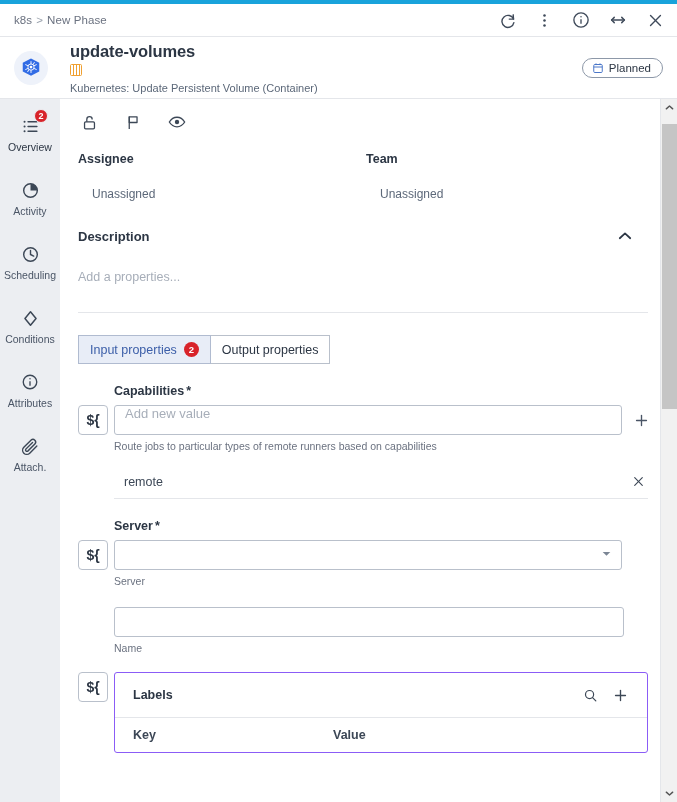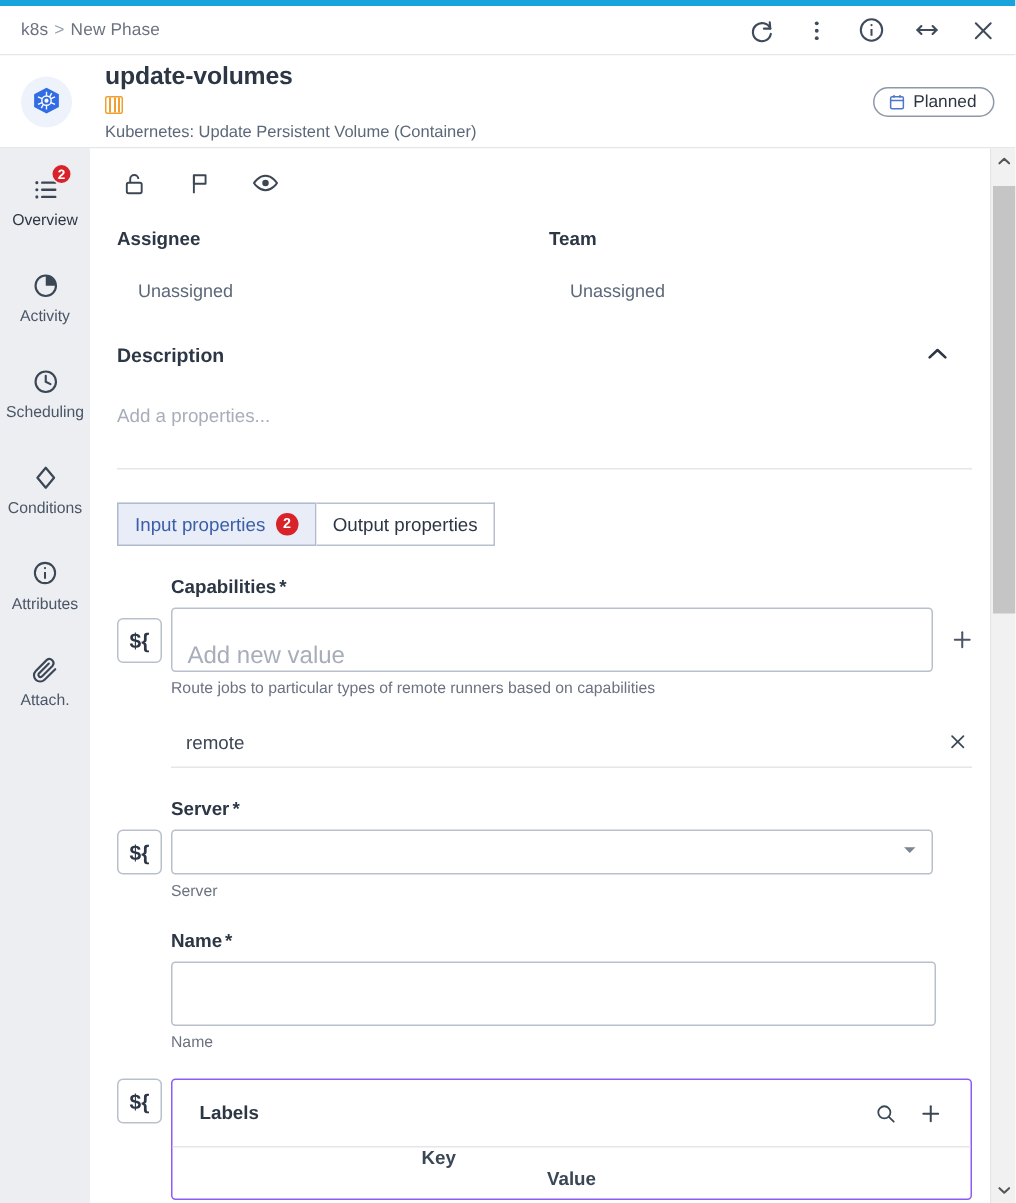--- a/index.html
+++ b/index.html
@@ -201,26 +201,26 @@
     width: 30px; height: 30px; flex: 0 0 30px;
     border: 1px solid #b9c0cb; border-radius: 4px;
     background: #fff;
     display: flex; align-items: center; justify-content: center;
     font-family: "Liberation Sans", sans-serif;
     font-size: 14px; font-weight: bold; color: #2c3644;
     cursor: pointer;
     margin-right: 6px;
   }
   .input {
-    flex: 1; height: 43px;
+    flex: 1; height: 30px;
     border: 1px solid #b9c0cb; border-radius: 3px;
     background: #fff;
-    display: flex; align-items: flex-end;
+    display: flex; align-items: flex-start;
     padding: 0 10px;
-    font-size: 16px; color: #2c3644;
+    font-size: 13px; color: #2c3644;
     cursor: text;
     min-width: 0;
   }
   .input .ph { color: #a7aeb9; }
   .plus-btn {
     width: 26px; flex: 0 0 26px; height: 26px;
     margin-left: 6px; margin-right: 6px;
     display: flex; align-items: center; justify-content: center;
     color: #4a5566; cursor: pointer;
   }
@@ -265,21 +265,21 @@
     height: 45px;
     display: flex; align-items: center;
     padding: 0 12px 0 18px;
     border-bottom: 1px solid #e4e6ea;
   }
   .card-title { flex: 1; font-size: 12.5px; font-weight: bold; color: #2c3644; }
   .card-ico { width: 30px; display: flex; align-items: center; justify-content: center; color: #3c4756; cursor: pointer; }
   .card-table-head {
     display: flex; align-items: center;
     height: 34px; padding: 0 18px;
-    font-size: 12.5px; font-weight: bold; color: #3c4756; flex-direction: column;
+    font-size: 12.5px; font-weight: bold; color: #3c4756;
   }
   .col-key { width: 200px; }
   .col-val { flex: 1; }
 
   
   .scrollbar {
     width: 17px; flex: 0 0 17px;
     background: #f1f1f1;
     border-left: 1px solid #e4e6ea;
     position: relative;
@@ -550,23 +550,20 @@
                     <polygon points="5,9 19,9 12,16"></polygon>
                   </svg>
               </span>
             </div>
             <div class="plus-btn" style="visibility:hidden"></div>
           </div>
           <div class="help">Server</div>
         </div>
 
         <div class="field">
-          <div class="field-label">
-            <span>Name</span><span class="req">*</span>
-          </div>
           <div class="field-row indent">
             <div class="input">
               <span></span>
             </div>
           </div>
           <div class="help">Name</div>
         </div>
 
         <div class="card-row">
           <div class="expr-btn">${</div>

